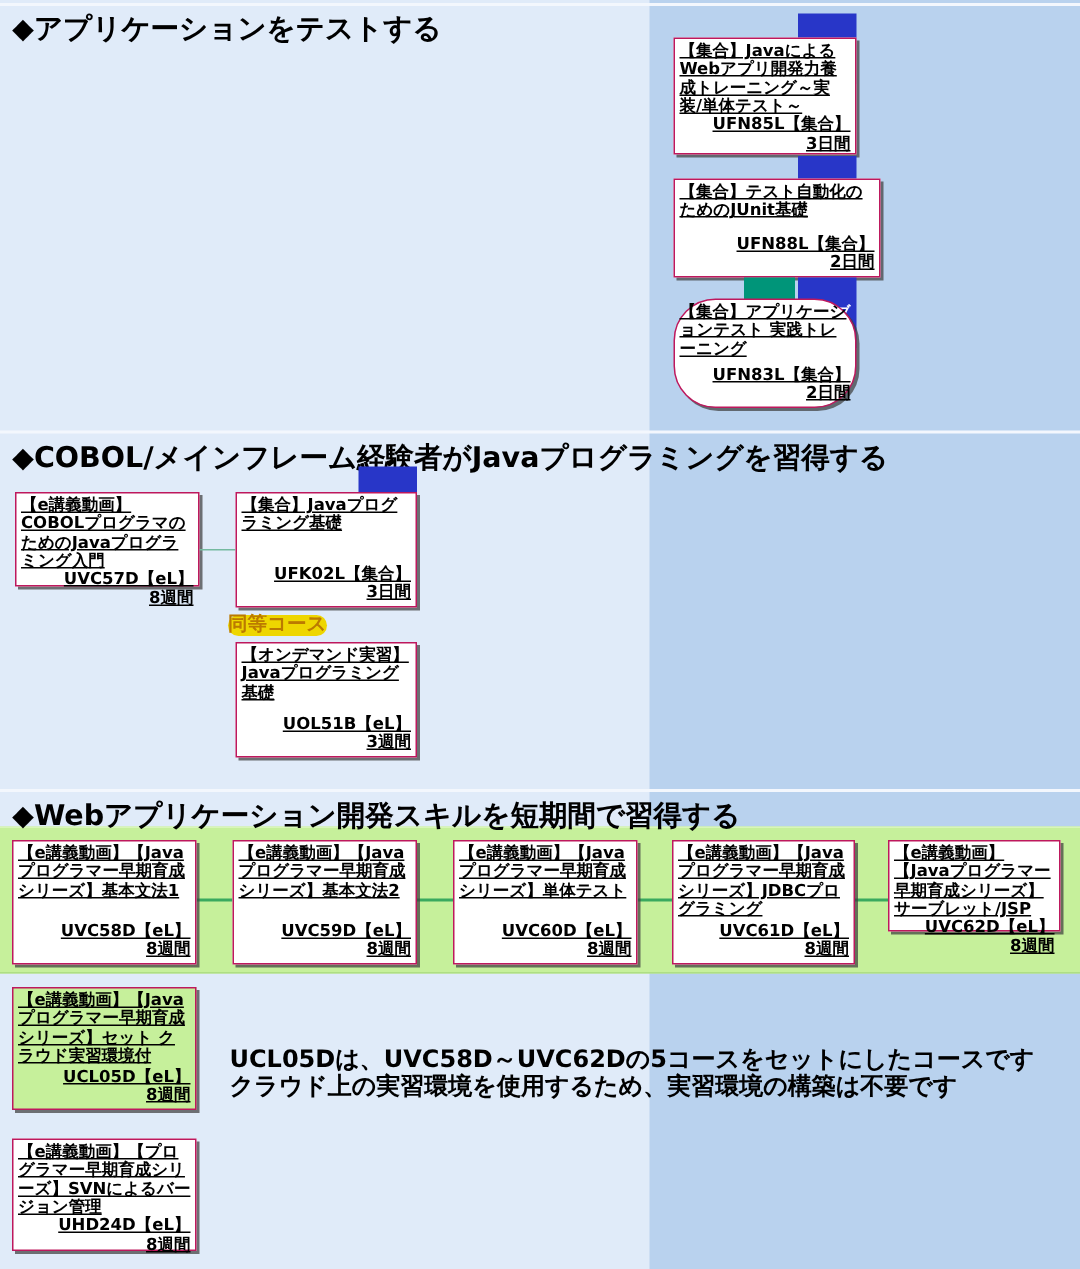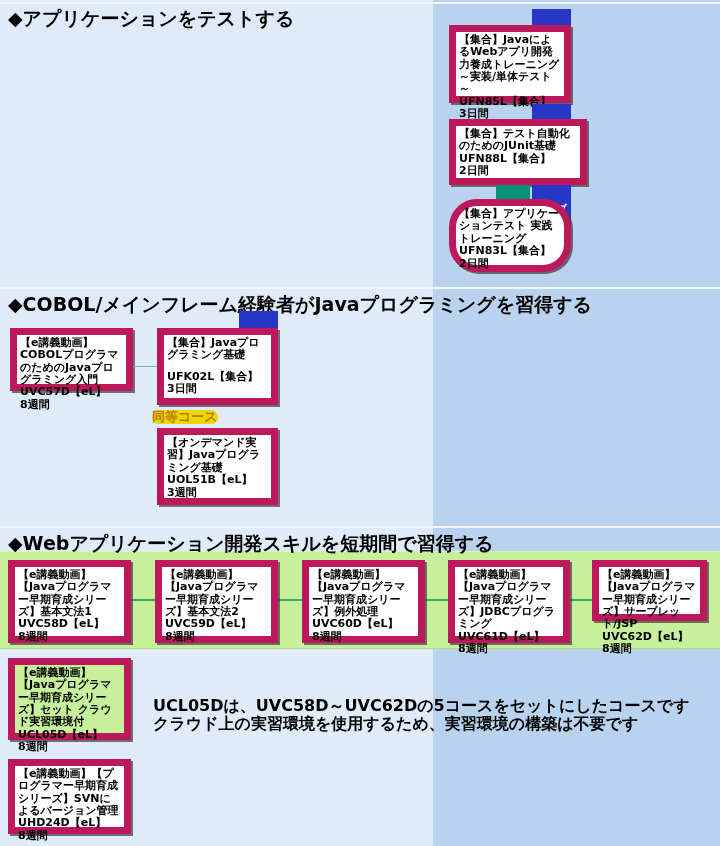--- a/index.html
+++ b/index.html
@@ -8,27 +8,27 @@
     background:#e0ebf9; overflow:hidden;
     font-family:"DejaVu Sans","Liberation Sans",sans-serif;
     color:#000;
   }
   .right-col { position:absolute; left:433px; top:0; width:287px; height:846px; background:#b9d2ee; }
   .green-band { position:absolute; left:0; top:551px; width:720px; height:98px; background:#c6f09b; border-top:1px solid #d9f6b8; border-bottom:1px solid #aede84; box-sizing:border-box; }
   .divider { position:absolute; left:0; width:720px; height:2px; background:#f3f7fd; }
   .section-title { position:absolute; font-size:19px; font-weight:bold; white-space:nowrap; }
   .course-box {
     position:absolute; background:#ffffff;
-    border:7px solid #be185d; box-shadow:2px 2px 0 rgba(62,62,62,0.72);
+    border:1px solid #be185d; box-shadow:2px 2px 0 rgba(62,62,62,0.72);
     box-sizing:border-box; padding:2px 3px;
-    display:flex; flex-direction:column; justify-content:space-between;
+    display:flex; flex-direction:column; justify-content:space-between;text-decoration:underline;
   }
   .course-box.green { background:#c6f09b; }
   .course-name { font-size:11px; font-weight:bold; line-height:1.12; }
-  .course-meta { font-size:11px; font-weight:bold; line-height:1.15; }
+  .course-meta { text-align:right; font-size:11px; font-weight:bold; line-height:1.15; }
   .badge-row { position:absolute; text-align:right; line-height:13px; }
   .badge {
     display:inline-block; font-size:10px; font-weight:bold; color:#fff;
     padding:17px 4px; line-height:13px; margin-left:2px; vertical-align:top;
   }
   .badge.live { background:#2836c8; }
   .badge.evideo { background:#009579; }
   .pill {
     position:absolute; background:#eed600; color:#bb7a00;
     font-size:13px; font-weight:bold; border-radius:9px;
@@ -135,21 +135,21 @@
 
   <div class="course-box" style="left:155px; top:560px; width:123px; height:83px;">
     <div class="course-name">【e講義動画】【Javaプログラマー早期育成シリーズ】基本文法2</div>
     <div class="course-meta">
       <div class="course-code">UVC59D【eL】</div>
       <div class="course-duration">8週間</div>
     </div>
   </div>
 
   <div class="course-box" style="left:302px; top:560px; width:123px; height:83px;">
-    <div class="course-name">【e講義動画】【Javaプログラマー早期育成シリーズ】例外処理</div>
+    <div class="course-name">【e講義動画】【Javaプログラマー早期育成シリーズ】単体テスト</div>
     <div class="course-meta">
       <div class="course-code">UVC60D【eL】</div>
       <div class="course-duration">8週間</div>
     </div>
   </div>
 
   <div class="course-box" style="left:448px; top:560px; width:122px; height:83px;">
     <div class="course-name">【e講義動画】【Javaプログラマー早期育成シリーズ】JDBCプログラミング</div>
     <div class="course-meta">
       <div class="course-code">UVC61D【eL】</div>

